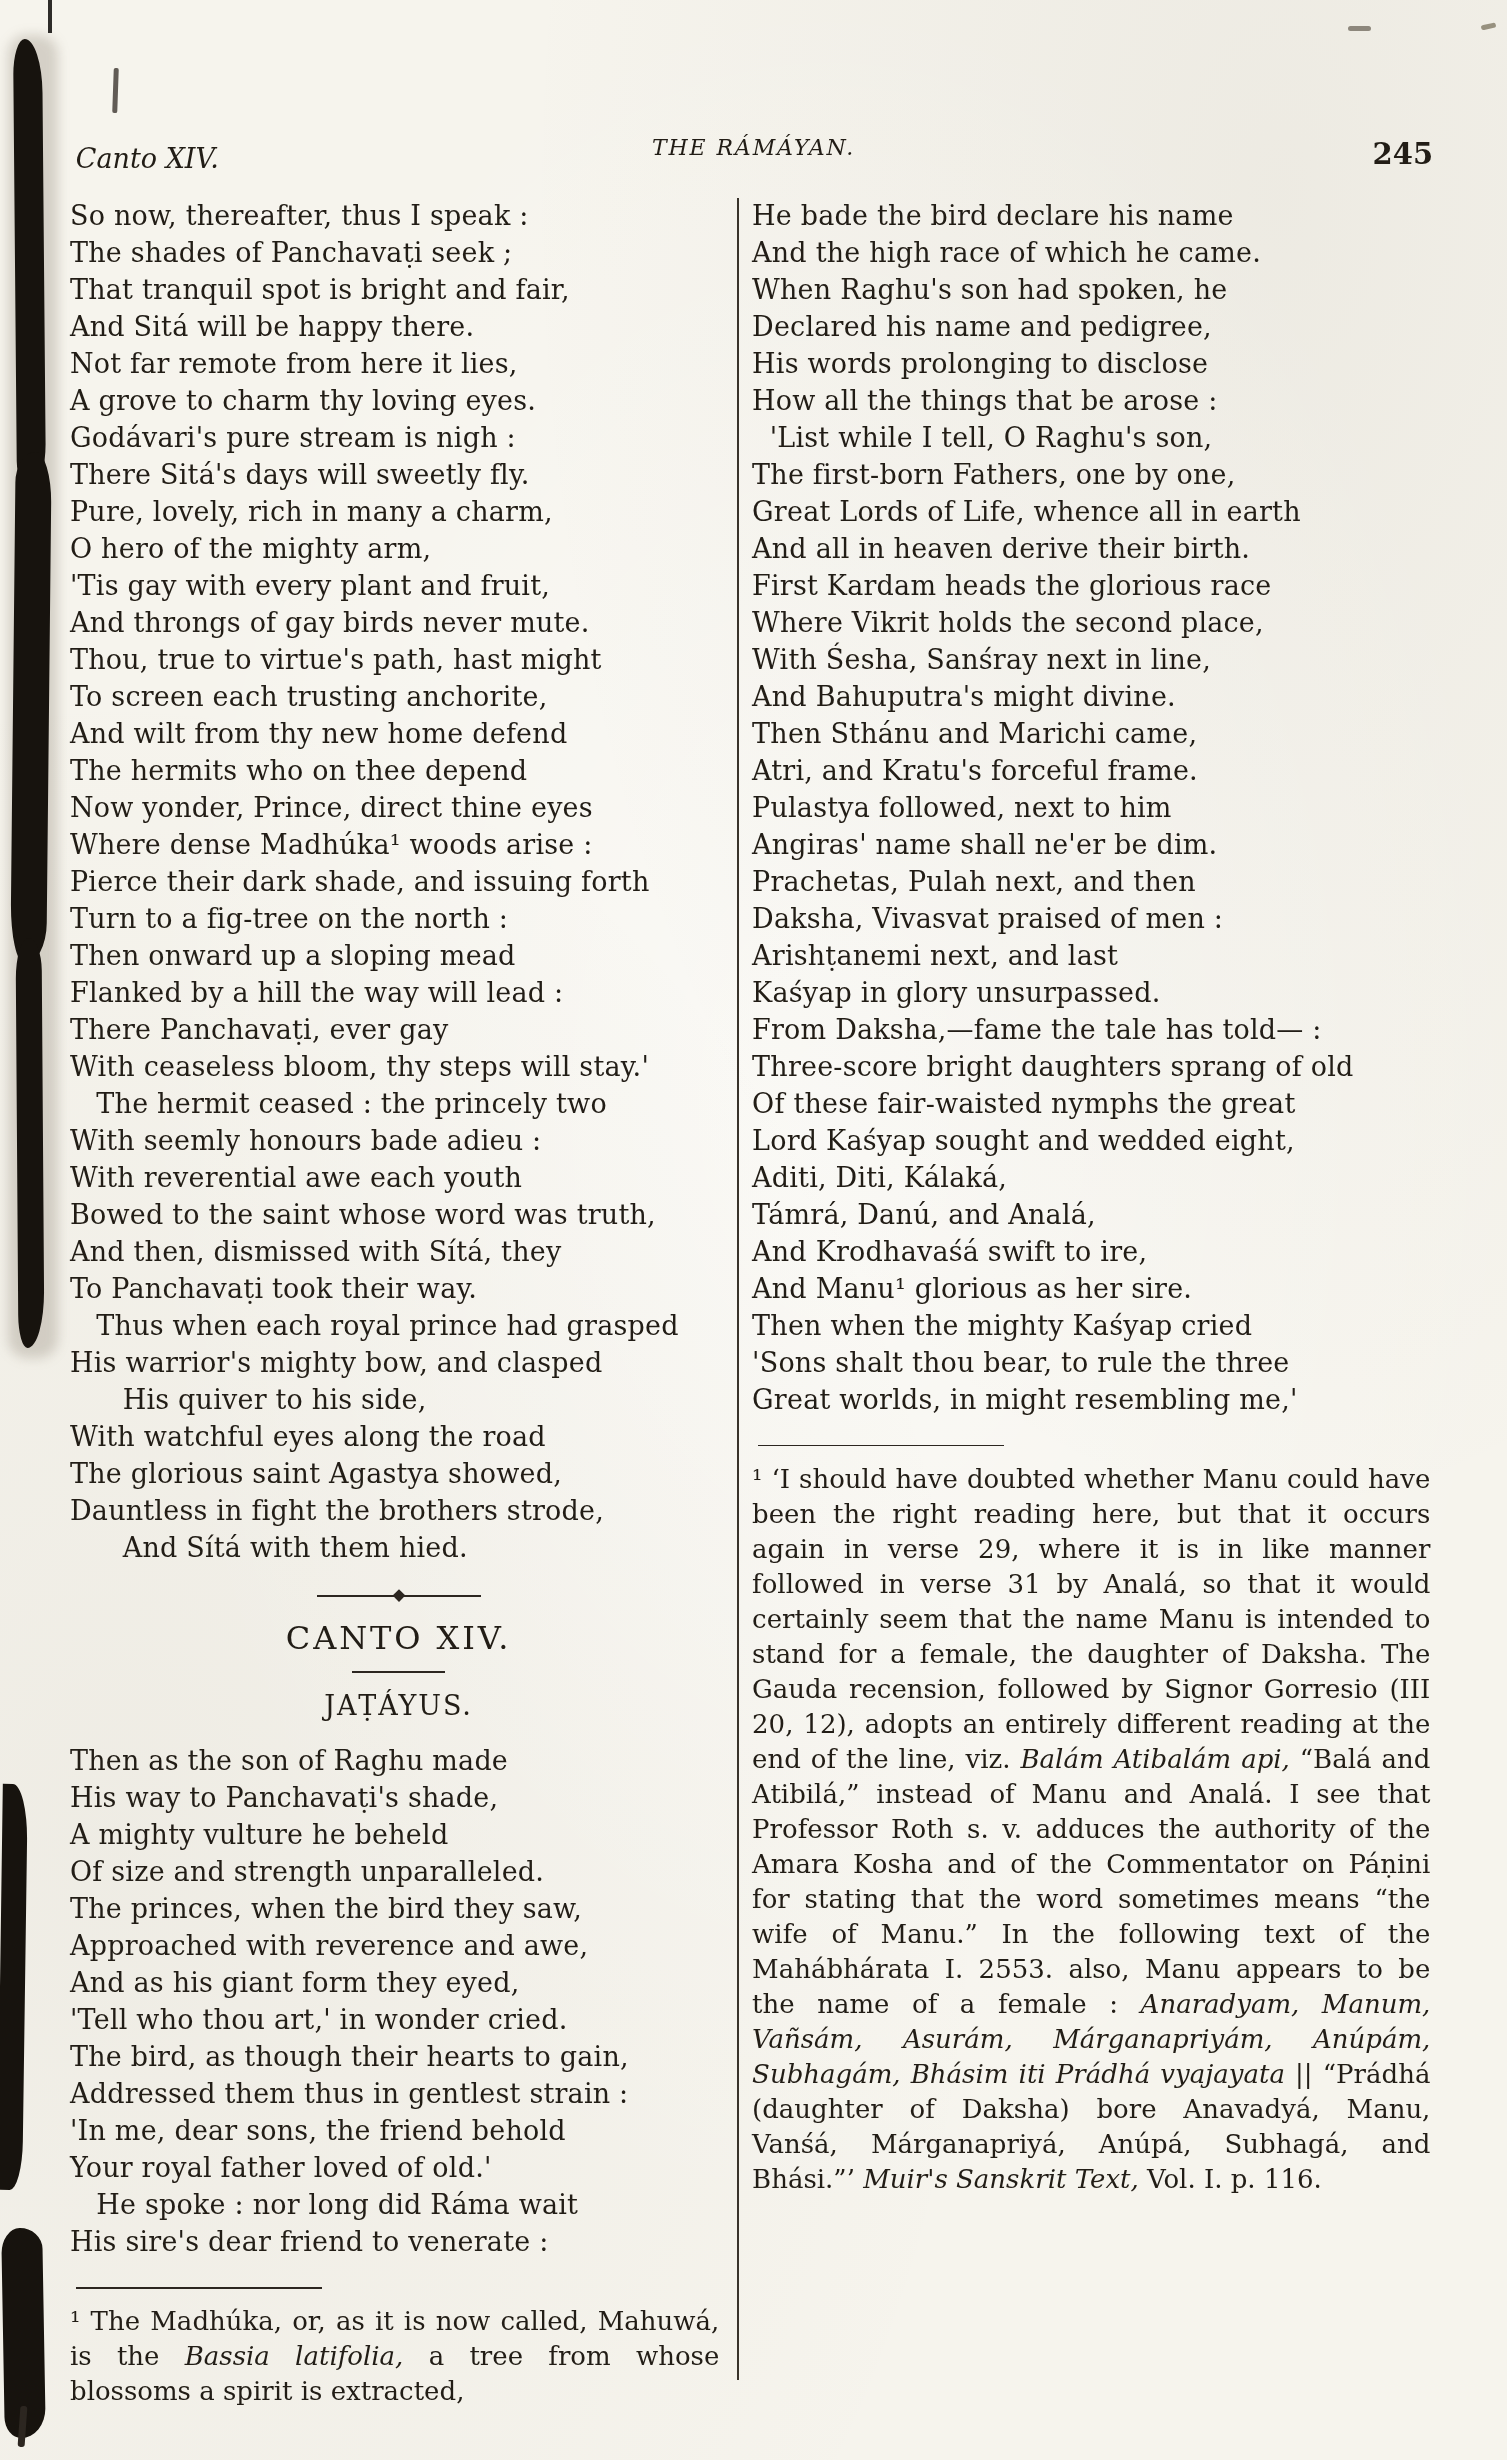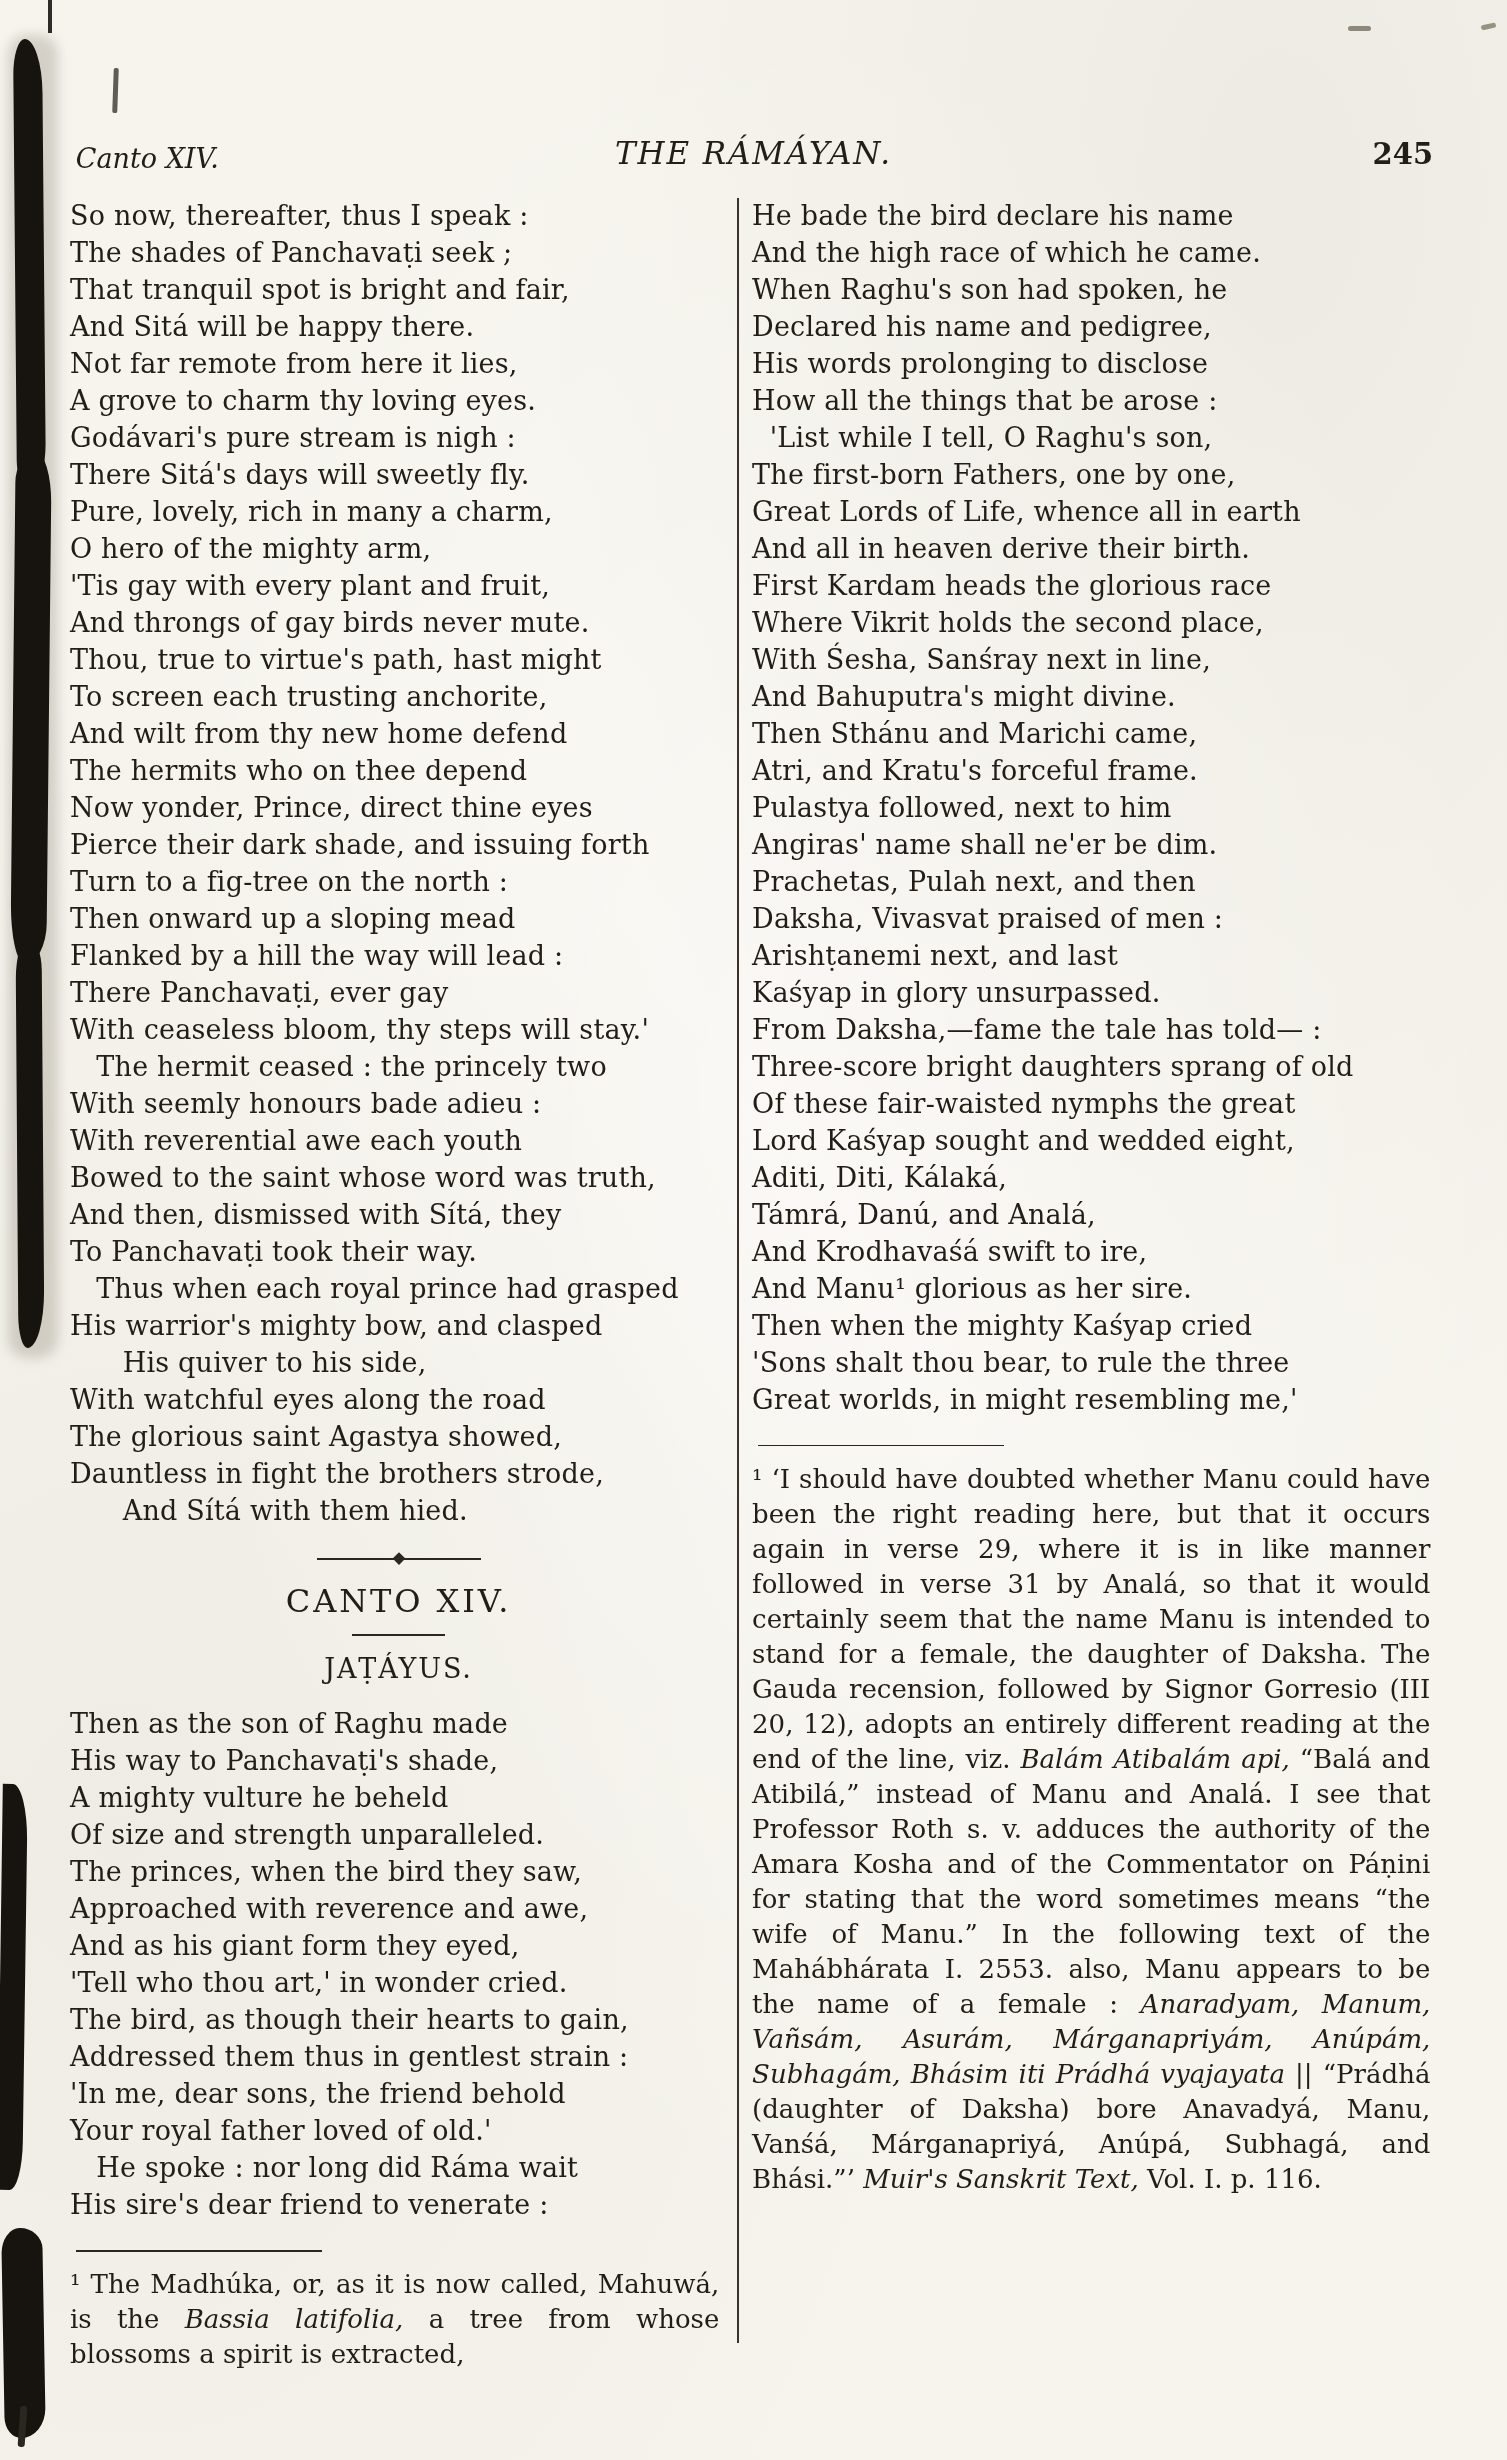--- a/index.html
+++ b/index.html
@@ -12,21 +12,21 @@
       #f6f4ed;
     font-family:"DejaVu Serif","Liberation Serif",serif;
     color:#221d16;
   }
   .page{position:absolute;inset:0;padding:133px 12px 0 70px;box-sizing:border-box;border-radius:25px;}
 
   
   .header{position:relative;height:50px;width:1367px;}
   .canto-ref{position:absolute;left:5.8px;top:9.7px;font-style:italic;font-size:27px;}
   .book-title{position:absolute;left:50%;top:1.9px;transform:translateX(-50%);
-    font-style:italic;font-size:31px;letter-spacing:1.9px;white-space:nowrap;}
+    font-style:italic;font-size:22px;letter-spacing:1.9px;white-space:nowrap;}
   .page-number{position:absolute;right:3.9px;top:3.9px;font-size:29px;font-weight:bold;}
 
   
   .columns{display:flex;align-items:stretch;margin-top:13.5px;}
   .col-left{width:657px;}
   .col-divider{width:1.9px;background:#39332b;margin:1.9px 13.5px 29px 9.7px;}
   .col-right{width:686px;}
 
   .line{white-space:pre-wrap;font-size:27px;line-height:37px;letter-spacing:0.2px;}
 
@@ -97,20 +97,21 @@
           <div class="line">There Sitá's days will sweetly fly.</div>
           <div class="line">Pure, lovely, rich in many a charm,</div>
           <div class="line">O hero of the mighty arm,</div>
           <div class="line">'Tis gay with every plant and fruit,</div>
           <div class="line">And throngs of gay birds never mute.</div>
           <div class="line">Thou, true to virtue's path, hast might</div>
           <div class="line">To screen each trusting anchorite,</div>
           <div class="line">And wilt from thy new home defend</div>
           <div class="line">The hermits who on thee depend</div>
           <div class="line">Now yonder, Prince, direct thine eyes</div>
+          <div class="line">Where dense Madhúka¹ woods arise :</div>
           <div class="line">Pierce their dark shade, and issuing forth</div>
           <div class="line">Turn to a fig-tree on the north :</div>
           <div class="line">Then onward up a sloping mead</div>
           <div class="line">Flanked by a hill the way will lead :</div>
           <div class="line">There Panchavaṭi, ever gay</div>
           <div class="line">With ceaseless bloom, thy steps will stay.'</div>
           <div class="line">   The hermit ceased : the princely two</div>
           <div class="line">With seemly honours bade adieu :</div>
           <div class="line">With reverential awe each youth</div>
           <div class="line">Bowed to the saint whose word was truth,</div>

